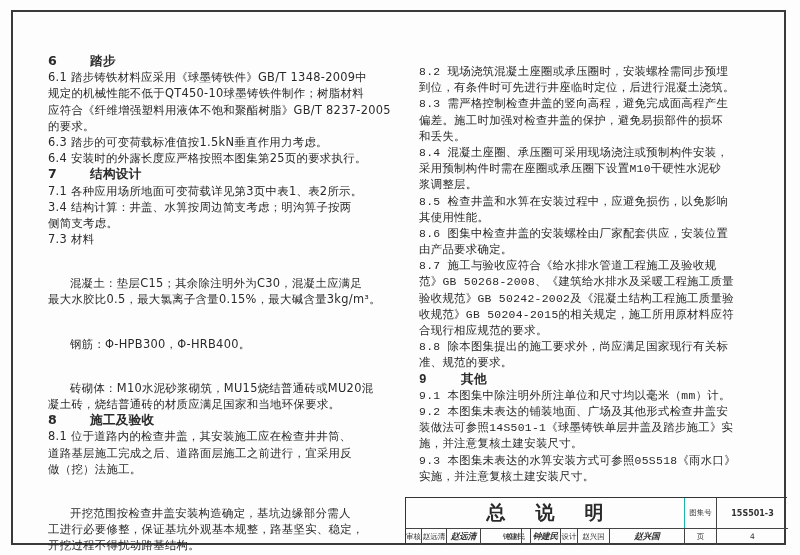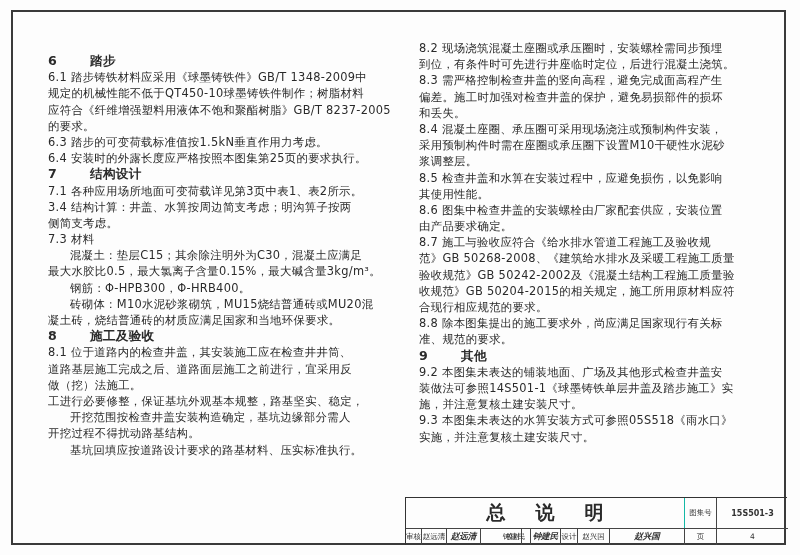--- a/index.html
+++ b/index.html
@@ -2,25 +2,25 @@
 <html><head>
 <meta charset="utf-8">
 <style>
   html, body { margin:0; padding:0; }
   body { width:800px; height:555px; background:#fdfdfd; position:relative; overflow:hidden;
          font-family:"DejaVu Sans", sans-serif; color:#2a2a2a; }
   .frame { position:absolute; left:11px; top:10px; width:775px; height:535px;
            border:2px solid #3a3a3a; border-bottom-width:2px; box-sizing:border-box; }
   .col { position:absolute; top:53px; font-size:11.4px; line-height:16.2px; letter-spacing:0.3px; }
   .col.left { left:48px; width:350px; }
-  .col.right { left:419px; width:350px; top:40px; }
+  .col.right { left:419px; width:350px; top:64px;font-family:Liberation Mono, monospace; }
   .line { white-space:nowrap; height:16.2px; }
   .h { font-weight:bold; font-size:12.6px; }
   .h .num { display:inline-block; width:42px; }
-  .ind { padding-left:22px; }
+  .ind { padding-left:22px;margin-top:28px; }
   .tb { position:absolute; left:405px; top:497px; width:382px; height:48px;
         border:1.5px solid #333; border-right:none; border-bottom:none; box-sizing:border-box; }
   .tb-title { position:absolute; left:0; top:0; width:279px; height:30px; display:flex;
               align-items:center; justify-content:center; font-size:19px; font-weight:bold;
               letter-spacing:30px; padding-left:30px; box-sizing:border-box; border-right:1px solid #14b8a6; }
   .tb-cell { position:absolute; border-right:1px solid #444; box-sizing:border-box;
              display:flex; align-items:center; justify-content:center; font-size:7.5px; color:#333; }
   .tb-hline { position:absolute; left:0; top:30px; width:382px; height:0; border-top:1px solid #444; }
   .sig { font-family:"DejaVu Serif", serif; font-style:italic; font-weight:bold; font-size:8.5px; }
 </style>
@@ -44,22 +44,22 @@
     <div class="line">7.3 材料</div>
     <div class="line ind">混凝土：垫层C15；其余除注明外为C30，混凝土应满足</div>
     <div class="line">最大水胶比0.5，最大氯离子含量0.15%，最大碱含量3kg/m³。</div>
     <div class="line ind">钢筋：Φ-HPB300，Φ-HRB400。</div>
     <div class="line ind">砖砌体：M10水泥砂浆砌筑，MU15烧结普通砖或MU20混</div>
     <div class="line">凝土砖，烧结普通砖的材质应满足国家和当地环保要求。</div>
     <div class="line h"><span class="num">8</span><span>施工及验收</span></div>
     <div class="line">8.1 位于道路内的检查井盖，其安装施工应在检查井井筒、</div>
     <div class="line">道路基层施工完成之后、道路面层施工之前进行，宜采用反</div>
     <div class="line">做（挖）法施工。</div>
+    <div class="line ind">开挖范围按检查井盖安装构造确定，基坑边缘部分需人</div>
     <div class="line">工进行必要修整，保证基坑外观基本规整，路基坚实、稳定，</div>
-    <div class="line ind">开挖范围按检查井盖安装构造确定，基坑边缘部分需人</div>
     <div class="line">开挖过程不得扰动路基结构。</div>
     <div class="line ind">基坑回填应按道路设计要求的路基材料、压实标准执行。</div>
   </div>
 <div class="col right" id="rightcol">
     <div class="line">8.2 现场浇筑混凝土座圈或承压圈时，安装螺栓需同步预埋</div>
     <div class="line">到位，有条件时可先进行井座临时定位，后进行混凝土浇筑。</div>
     <div class="line">8.3 需严格控制检查井盖的竖向高程，避免完成面高程产生</div>
     <div class="line">偏差。施工时加强对检查井盖的保护，避免易损部件的损坏</div>
     <div class="line">和丢失。</div>
     <div class="line">8.4 混凝土座圈、承压圈可采用现场浇注或预制构件安装，</div>
@@ -70,20 +70,21 @@
     <div class="line">8.6 图集中检查井盖的安装螺栓由厂家配套供应，安装位置</div>
     <div class="line">由产品要求确定。</div>
     <div class="line">8.7 施工与验收应符合《给水排水管道工程施工及验收规</div>
     <div class="line">范》GB 50268-2008、《建筑给水排水及采暖工程施工质量</div>
     <div class="line">验收规范》GB 50242-2002及《混凝土结构工程施工质量验</div>
     <div class="line">收规范》GB 50204-2015的相关规定，施工所用原材料应符</div>
     <div class="line">合现行相应规范的要求。</div>
     <div class="line">8.8 除本图集提出的施工要求外，尚应满足国家现行有关标</div>
     <div class="line">准、规范的要求。</div>
     <div class="line h"><span class="num">9</span><span>其他</span></div>
+    <div class="line">9.1 本图集中除注明外所注单位和尺寸均以毫米（mm）计。</div>
     <div class="line">9.2 本图集未表达的铺装地面、广场及其他形式检查井盖安</div>
     <div class="line">装做法可参照14S501-1《球墨铸铁单层井盖及踏步施工》实</div>
     <div class="line">施，并注意复核土建安装尺寸。</div>
     <div class="line">9.3 本图集未表达的水箅安装方式可参照05S518《雨水口》</div>
     <div class="line">实施，并注意复核土建安装尺寸。</div>
   </div>
 
 <div class="tb">
   <div class="tb-title">总说明</div>
   <div class="tb-cell" style="left:279px;top:0;width:32px;height:30px;">图集号</div>

